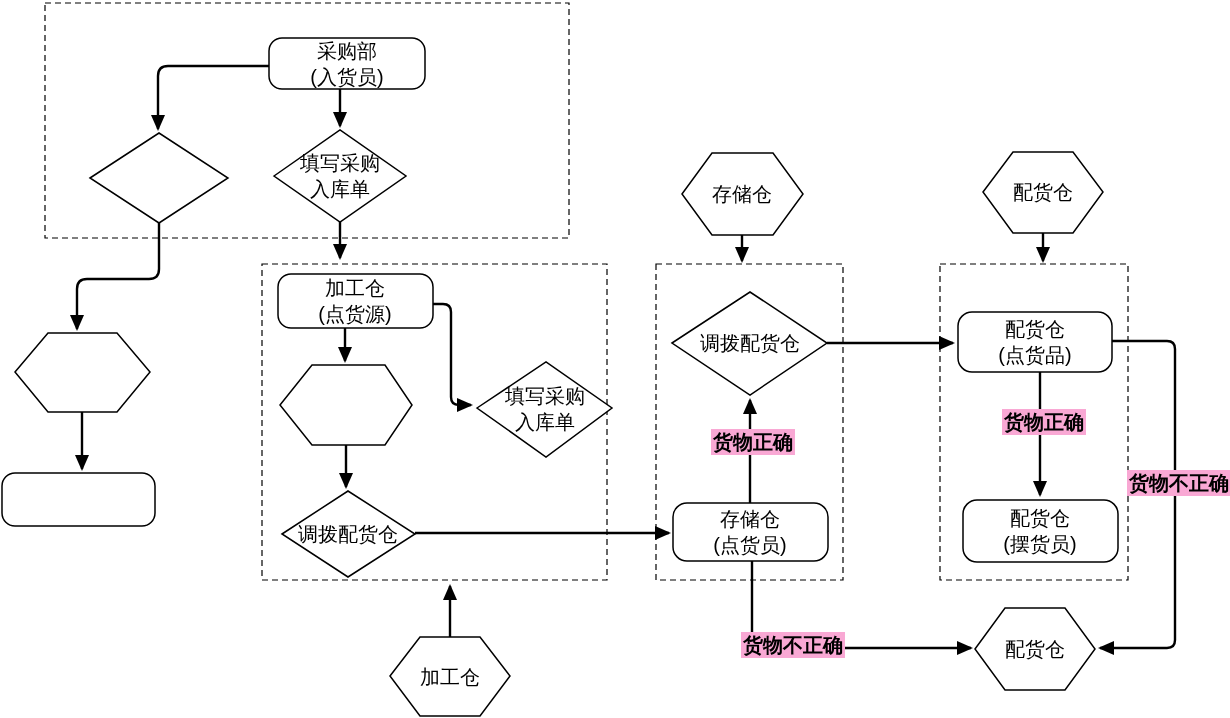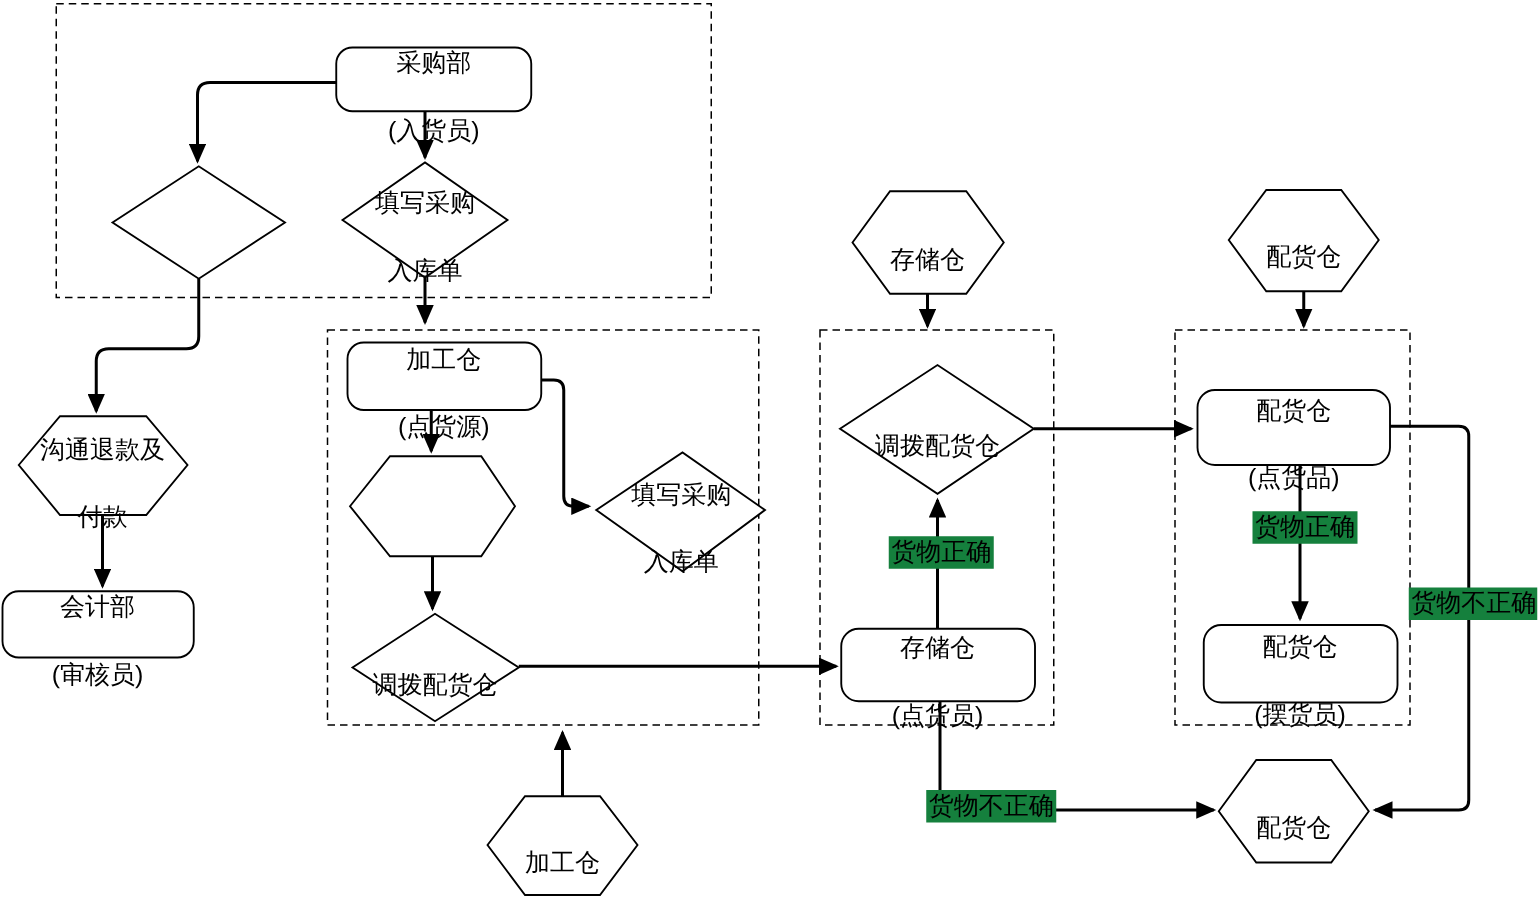--- a/index.html
+++ b/index.html
@@ -15,24 +15,25 @@
   .lbl{
     position:absolute;
     transform:translate(-50%,-50%);
     text-align:center;
     white-space:nowrap;
     font-size:20px;
     line-height:26px;
     color:#000;
   }
   .edge-lbl{
-    background:#15803d;
+    background:#f9a8d4;
     padding:0 2px;
+    font-weight:bold;
   }
-  .ln{display:block;margin-top:28px;}
+  .ln{display:block;}
 </style>
 </head>
 <body>
 
 <div class="canvas">
 
   <svg width="1230" height="718" viewBox="0 0 1230 718">
     <defs>
       <marker id="arrow" markerUnits="userSpaceOnUse" markerWidth="17" markerHeight="14" refX="14" refY="7" orient="auto">
         <path d="M0,0 L16,7 L0,14 Z" fill="#000"></path>
@@ -93,29 +94,21 @@
       <span class="ln">采购部</span>
       <span class="ln">(入货员)</span>
     </div>
 
 
     <div class="lbl" style="left:340px;top:176px">
       <span class="ln">填写采购</span>
       <span class="ln">入库单</span>
     </div>
 
-    <div class="lbl" style="left:82px;top:373px">
-      <span class="ln">沟通退款及</span>
-      <span class="ln">付款</span>
-    </div>
 
-    <div class="lbl" style="left:78px;top:499px">
-      <span class="ln">会计部</span>
-      <span class="ln">(审核员)</span>
-    </div>
 
     <div class="lbl" style="left:355px;top:301px">
       <span class="ln">加工仓</span>
       <span class="ln">(点货源)</span>
     </div>
 
 
     <div class="lbl" style="left:545px;top:409px">
       <span class="ln">填写采购</span>
       <span class="ln">入库单</span>

